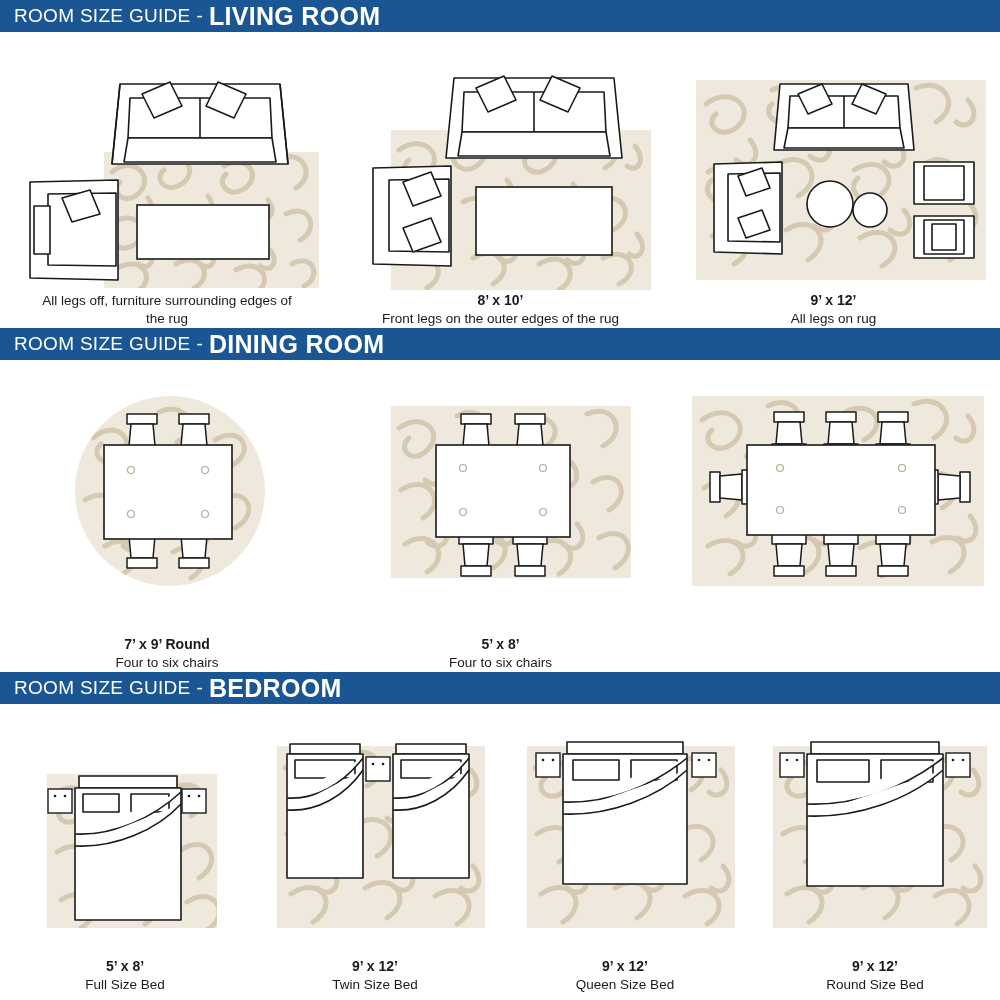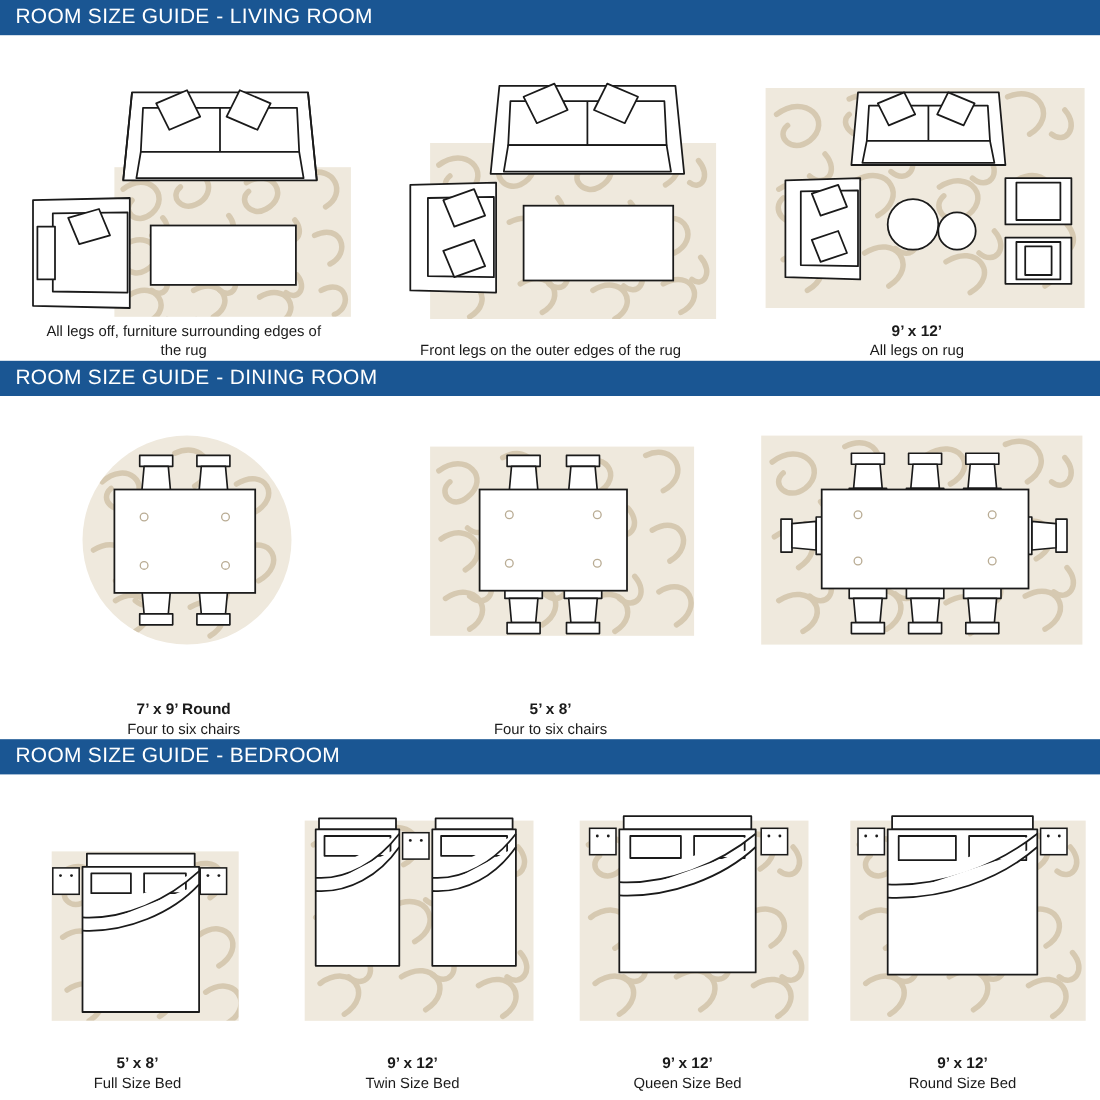--- a/index.html
+++ b/index.html
@@ -34,22 +34,22 @@
     font-size: 19px;
     font-weight: 400;
     letter-spacing: 0.3px;
   }
   .bar .dash {
     font-size: 19px;
     font-weight: 400;
     margin: 0 6px;
   }
   .bar .title-bold {
-    font-size: 19px;
-    font-weight: normal;
+    font-size: 25px;
+    font-weight: bold;
     letter-spacing: 0.3px;
   }
 
   .section {
     position: relative;
   }
 
   
   .row {
     display: flex;
@@ -232,20 +232,21 @@
               </g>
             </svg>
           </div>
           <div class="fz" style="left:134px;top:146px;">
             <svg width="138" height="70" viewBox="0 0 138 70">
               <rect x="1" y="1" width="136" height="68" fill="#ffffff" stroke="#1a1a1a" stroke-width="1.6"></rect>
             </svg>
           </div>
         </div>
         <div class="caption">
+          <div class="cap-size">8’ x 10’</div>
           <div class="cap-desc">Front legs on the outer edges of the rug</div>
         </div>
       </div>
 
       <div class="cell" style="width:333px;">
         <div class="figure" style="width:320px;height:240px;">
           <div class="rug" style="left:22px;top:40px;width:290px;height:200px;">
             <svg width="290" height="200" viewBox="0 0 290 200">
               <g fill="none" stroke="#d6c9b1" stroke-width="5" stroke-linecap="round">
                 <path d="M10 24 C 36 4, 62 30, 40 48 C 24 60, 8 44, 20 34"></path>

